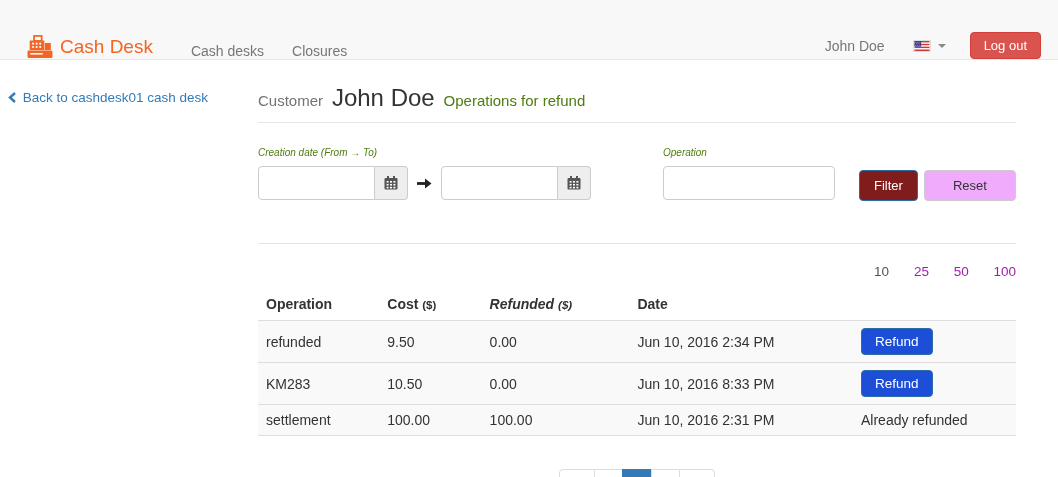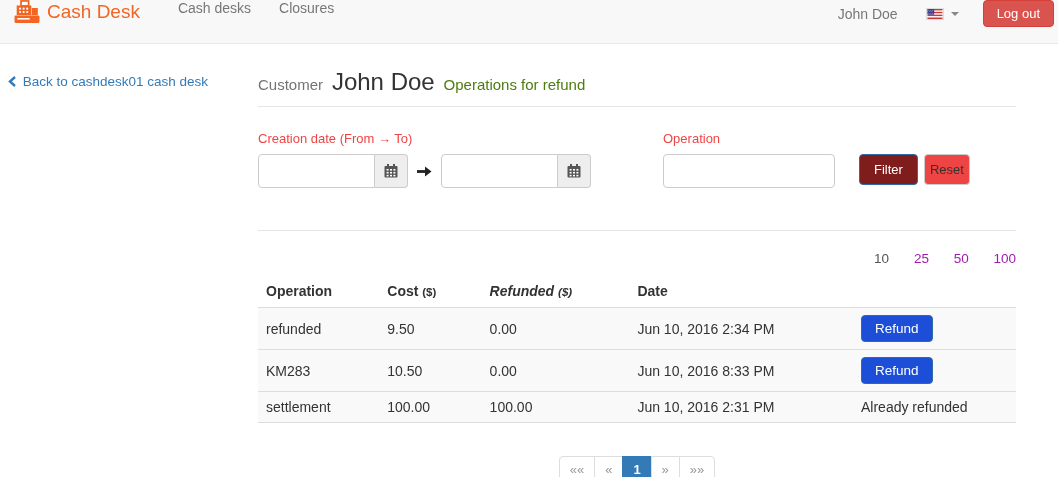--- a/index.html
+++ b/index.html
@@ -6,22 +6,22 @@
   html, body { margin: 0; padding: 0; }
   body {
     width: 1058px; height: 477px; overflow: hidden;
     background: #fff; color: #333;
     font-family: "Liberation Sans", sans-serif; font-size: 14px;
   }
   a { text-decoration: none; cursor: pointer; }
 
   
   .navbar {
-    height: 44px; background: #f8f8f8; border-bottom: 1px solid #e7e7e7;
-    display: flex; align-items: flex-start; padding: 0 4px;
+    height: 60px; background: #f8f8f8; border-bottom: 1px solid #e7e7e7;
+    display: flex; align-items: flex-end; padding: 0 17px;
   }
   .brand { display: flex; align-items: center; gap: 7px; margin-left: 10px; margin-right: 24px; cursor: pointer; }
   .brand-text { color: #f26522; font-size: 19px; }
   .nav-link { color: #777; font-size: 14px; padding: 0 14px; cursor: pointer; }
   .navbar-right { margin-left: auto; display: flex; align-items: center; }
   .user-name { color: #777; font-size: 14px; margin-right: 28px; }
   .flag-dropdown { display: flex; align-items: center; gap: 7px; cursor: pointer; margin-right: 24px; }
   .flag-svg { border: 1px solid #ddd; display: block; }
   .caret {
     width: 0; height: 0; border-top: 4px solid #888;
@@ -39,40 +39,40 @@
 
   
   .heading { margin-top: 6px; white-space: nowrap; }
   .h-prefix { color: #737373; font-size: 15px; }
   .h-name { color: #333; font-size: 24px; margin: 0 5px; }
   .h-suffix { color: #4d7c0f; font-size: 15px; }
   hr.divider { border: 0; border-top: 1px solid #e5e5e5; margin: 10px 0 0 0; }
 
   
   .filter-row { display: flex; margin-top: 24px; }
-  .filter-label { display: block; color: #ef4444; font-size: 13px; margin-bottom: 8px; }
+  .filter-label { display: block; color: #4d7c0f; font-size: 10px; margin-bottom: 8px; font-style: italic; }
   .date-controls { display: flex; align-items: center; }
   .input-group { display: flex; }
   .input-group input {
     width: 117px; height: 34px; border: 1px solid #ccc; border-radius: 4px 0 0 4px;
     padding: 0 9px; font-size: 14px; font-family: inherit; outline: none;
   }
   .addon {
     width: 33px; height: 34px; background: #eee; border: 1px solid #ccc; border-left: 0;
     border-radius: 0 4px 4px 0; display: flex; align-items: center; justify-content: center; cursor: pointer;
   }
   .between-arrow { margin: 0 9px; display: flex; align-items: center; }
   .operation-group { margin-left: 72px; }
   .operation-group input {
     width: 172px; height: 34px; border: 1px solid #ccc; border-radius: 4px;
     padding: 0 9px; font-size: 14px; font-family: inherit; outline: none;
   }
   .filter-buttons { display: flex; gap: 6px; margin-left: 24px; padding-top: 23px; align-items: flex-start; }
   .btn-primary { background: #7f1d1d; border: 1px solid #2e6da4; color: #fff; padding: 7px 14px; }
-  .btn-default { background: #ef4444; border: 1px solid #ccc; color: #333; padding: 7px 5px; }
+  .btn-default { background: #f0abfc; border: 1px solid #ccc; color: #333; padding: 7px 28px; }
   hr.divider2 { border: 0; border-top: 1px solid #e5e5e5; margin: 42px 0 0 0; }
 
   
   .page-sizes { text-align: right; margin-top: 20px; font-size: 13.5px; }
   .page-sizes .active-size { color: #555; }
   .page-sizes a { color: #a21caf; margin-left: 21px; }
 
   
   table.ops { width: 100%; border-collapse: collapse; margin-top: 9px; }
   table.ops th {

